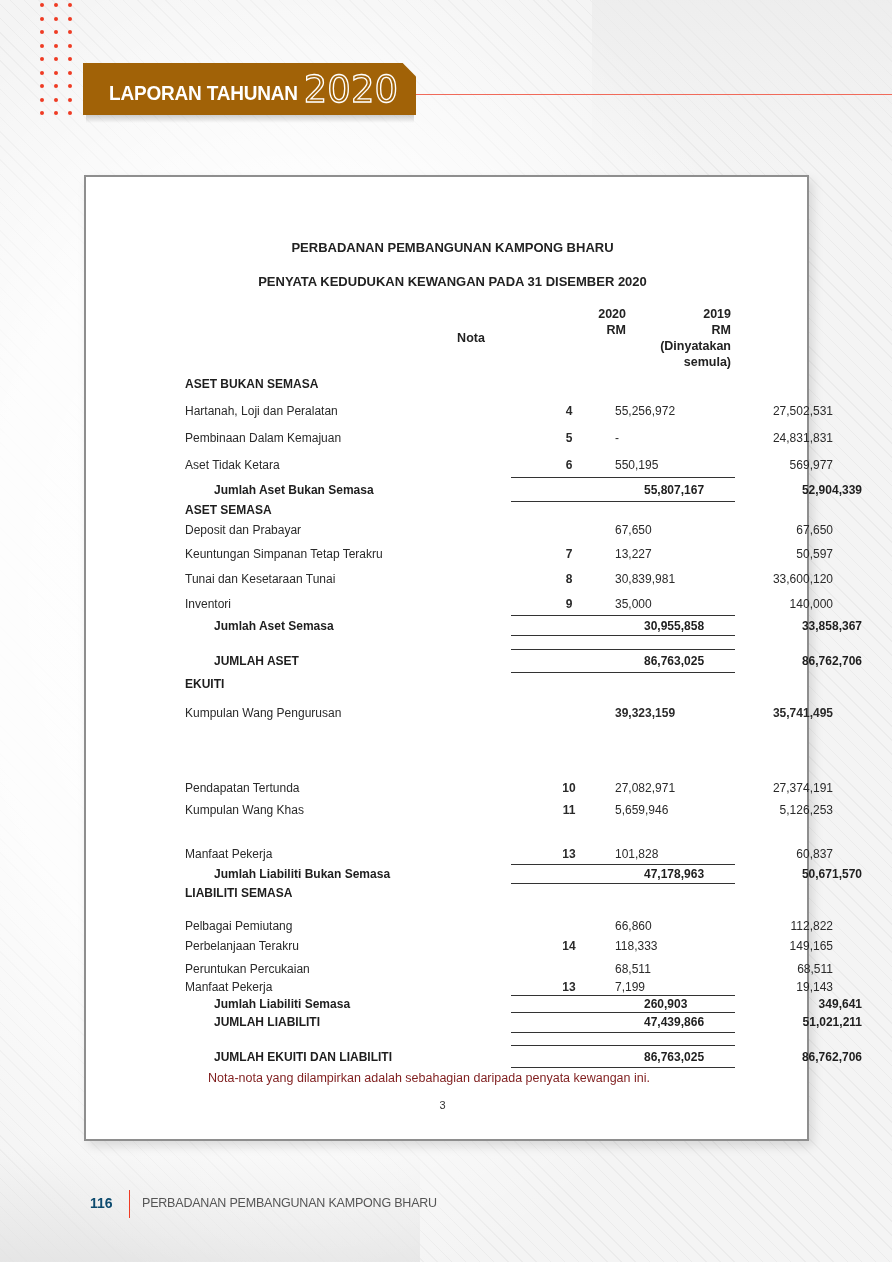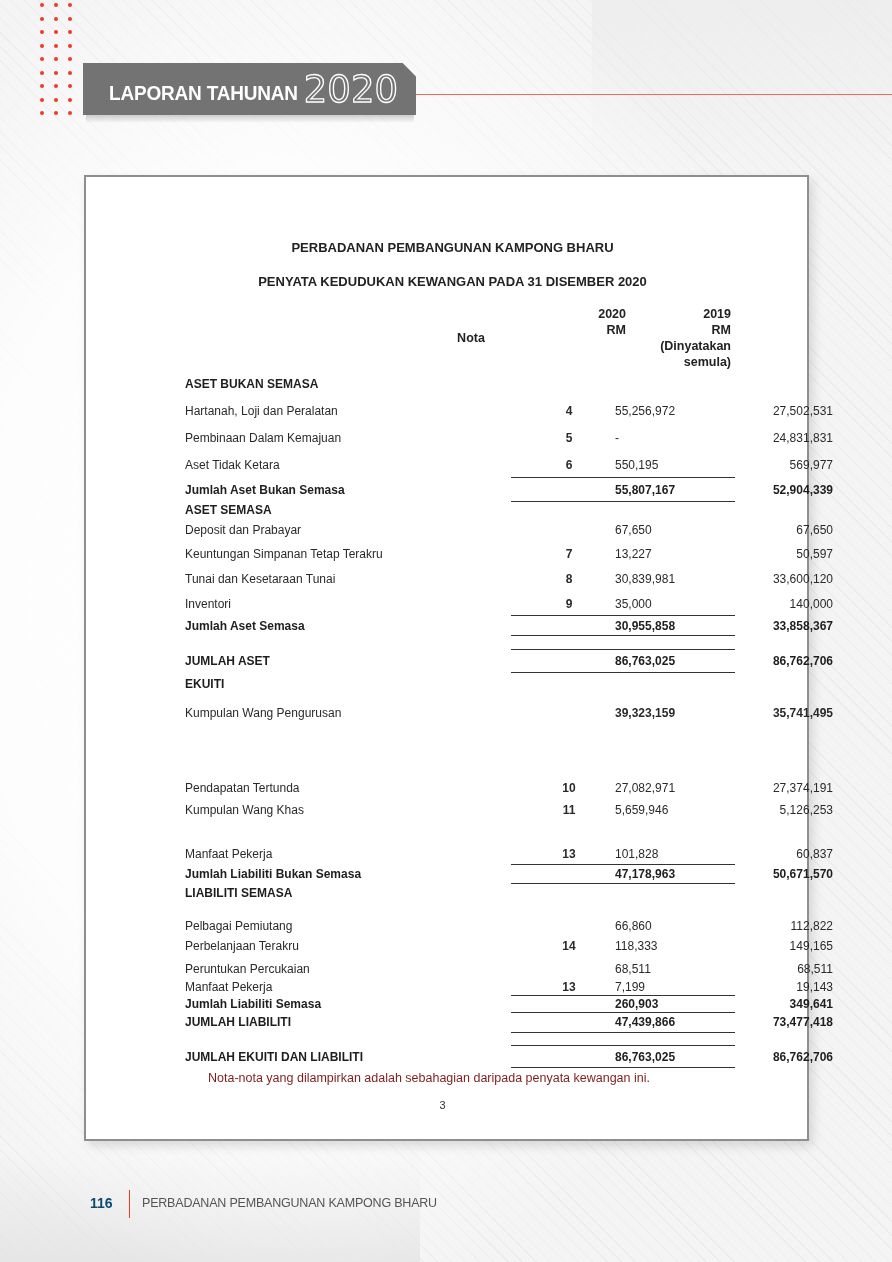--- a/index.html
+++ b/index.html
@@ -35,21 +35,21 @@
       position: absolute; left: 40px; top: 3px;
       display: grid; grid-template-columns: repeat(3, 14px); grid-auto-rows: 13.5px;
     }
     .dot-grid span {
       width: 4px; height: 4px; border-radius: 50%; background: #ef3b24; display: block;
     }
 
     
     .banner {
       position: absolute; left: 83px; top: 63px; width: 333px; height: 52px;
-      background: #737373;
+      background: #a16207;
       clip-path: polygon(0 0, 96% 0, 100% 26%, 100% 100%, 0 100%);
       box-shadow: 0 4px 6px rgba(0,0,0,0.2);
       display: flex; align-items: center; justify-content: flex-end;
       padding-right: 18px;
     }
     .banner-shadow {
       position: absolute; left: 86px; top: 115px; width: 328px; height: 8px;
       background: linear-gradient(180deg, rgba(0,0,0,0.18), rgba(0,0,0,0));
     }
     .banner-title {
@@ -95,21 +95,21 @@
     .col-head.y2019 { left: 555px; top: 129px; width: 90px; }
 
     .row {
       position: absolute; left: 99px; width: 550px; height: 18px;
       font-size: 12px; color: #2a2a2a;
     }
     .row .label { position: absolute; left: 0; top: 0; white-space: nowrap; }
     .row .nota { position: absolute; left: 366px; width: 36px; text-align: center; font-weight: 700; top: 0; }
     .row .v2020 { position: absolute; left: 430px; width: 110px; text-align: left; top: 0; }
     .row .v2019 { position: absolute; left: 540px; width: 108px; text-align: right; top: 0; }
-    .row.bold .label, .row.bold .v2020, .row.bold .v2019 { font-weight: 700; color: #1e1e1e; }
+    .row.bold .label, .row.bold .v2020, .row.bold .v2019 { font-weight: 700; color: #1e1e1e; margin-left: 29px; }
     .row.heading .label { font-weight: 700; color: #1e1e1e; }
 
     .rule {
       position: absolute; left: 425px; width: 224px; height: 1px; background: #333;
     }
 
     .doc-note {
       position: absolute; left: 122px; top: 894px; font-size: 12.5px; color: #7f1d1d;
     }
     .doc-page {
@@ -324,21 +324,21 @@
     <div class="rule" style="top:818px"></div>
     <div class="row bold" style="top:820px">
       <span class="label">Jumlah Liabiliti Semasa</span>
       <span class="v2020">260,903</span>
       <span class="v2019">349,641</span>
     </div>
     <div class="rule" style="top:835px"></div>
     <div class="row bold" style="top:838px">
       <span class="label">JUMLAH LIABILITI</span>
       <span class="v2020">47,439,866</span>
-      <span class="v2019">73,477,418</span>
+      <span class="v2019">51,021,211</span>
     </div>
     <div class="rule" style="top:855px"></div>
     <div class="rule" style="top:868px"></div>
     <div class="row bold" style="top:873px">
       <span class="label">JUMLAH EKUITI DAN LIABILITI</span>
       <span class="v2020">86,763,025</span>
       <span class="v2019">86,762,706</span>
     </div>
     <div class="rule" style="top:890px"></div>
 

